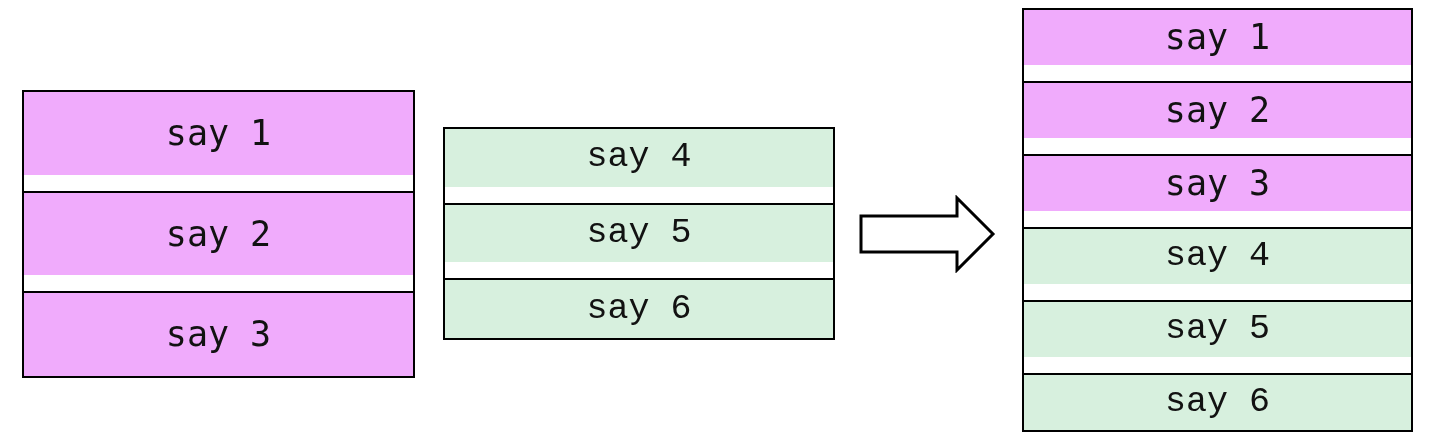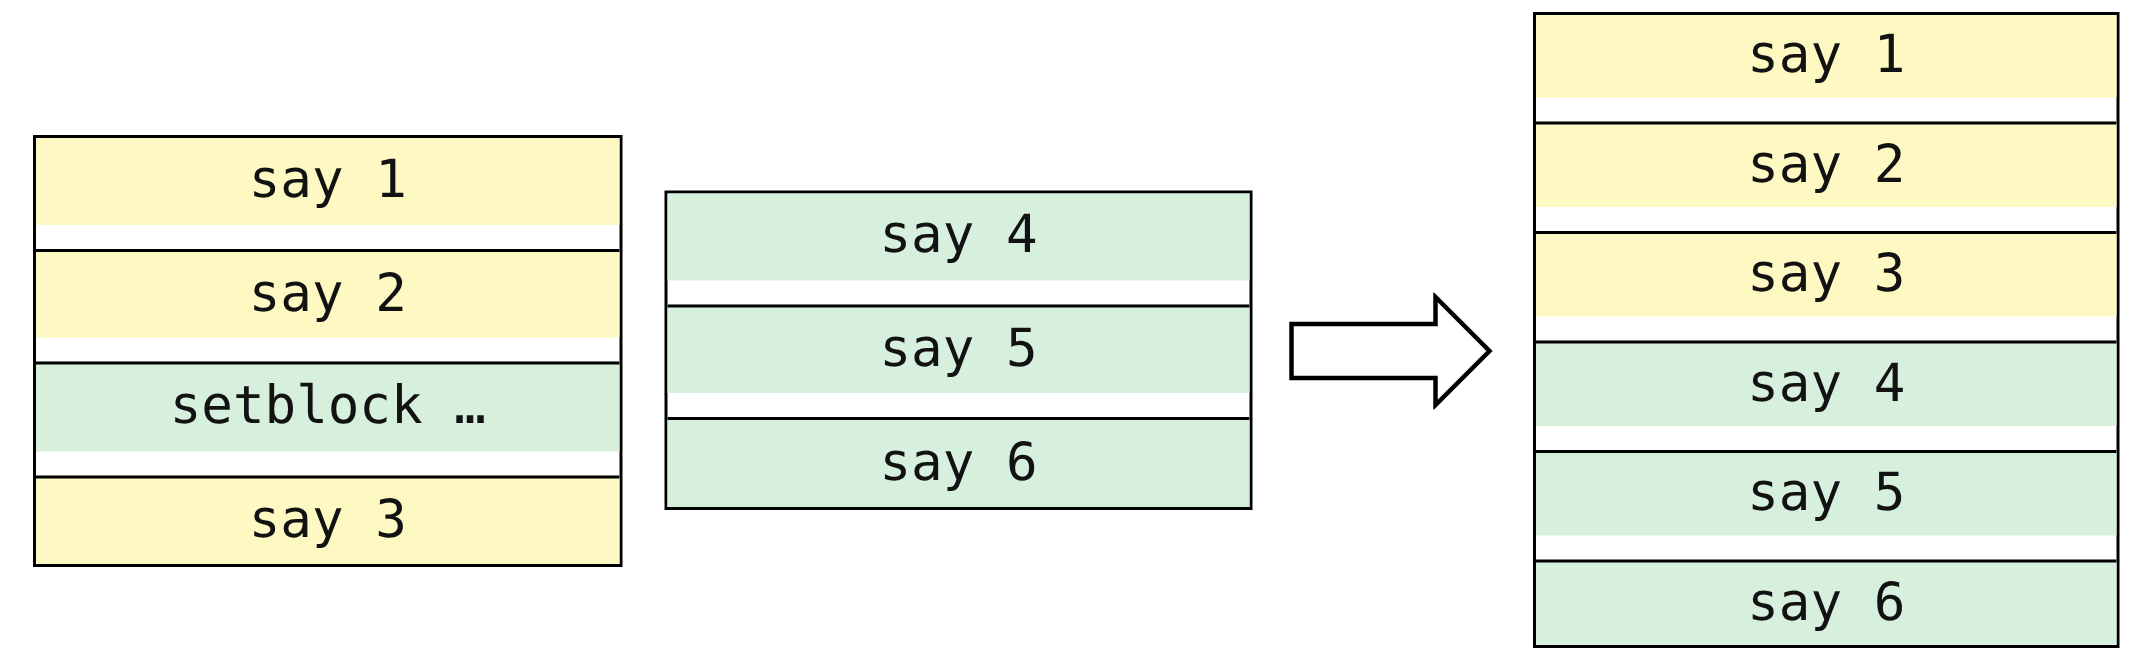--- a/index.html
+++ b/index.html
@@ -24,29 +24,30 @@
     flex-direction: column;
     background: #ffffff;
   }
   .cmd-row {
     flex: 1 1 0;
     display: flex;
     align-items: center;
     justify-content: center;
     font-size: 35px;
     line-height: 1;
-    background: #fef9c3;
+    background: #f0abfc;
     white-space: pre;
   }
   .cmd-row + .cmd-row {
     border-top: 2px solid #000000;
     margin-top: 16px;
   }
   .cmd-row.green {
     background: var(--highlight-green, #d7f0de);
+    font-family: Liberation Mono, monospace;
   }
   .table-left   { left: 22px;   top: 90px;  width: 393px; height: 288px; }
   .table-middle { left: 443px;  top: 127px; width: 392px; height: 213px; }
   .table-right  { left: 1022px; top: 8px;   width: 391px; height: 424px; }
   .arrow-wrap {
     position: absolute;
     left: 858px;
     top: 195px;
     width: 140px;
     height: 78px;
@@ -56,23 +57,20 @@
 <body>
 
 <div class="canvas">
 
   <div class="cmd-table table-left">
     <div class="cmd-row">
       <span>say 1</span>
     </div>
     <div class="cmd-row">
       <span>say 2</span>
-    </div>
-    <div class="cmd-row green">
-      <span>setblock …</span>
     </div>
     <div class="cmd-row">
       <span>say 3</span>
     </div>
   </div>
 
   <div class="cmd-table table-middle">
     <div class="cmd-row green">
       <span>say 4</span>
     </div>

